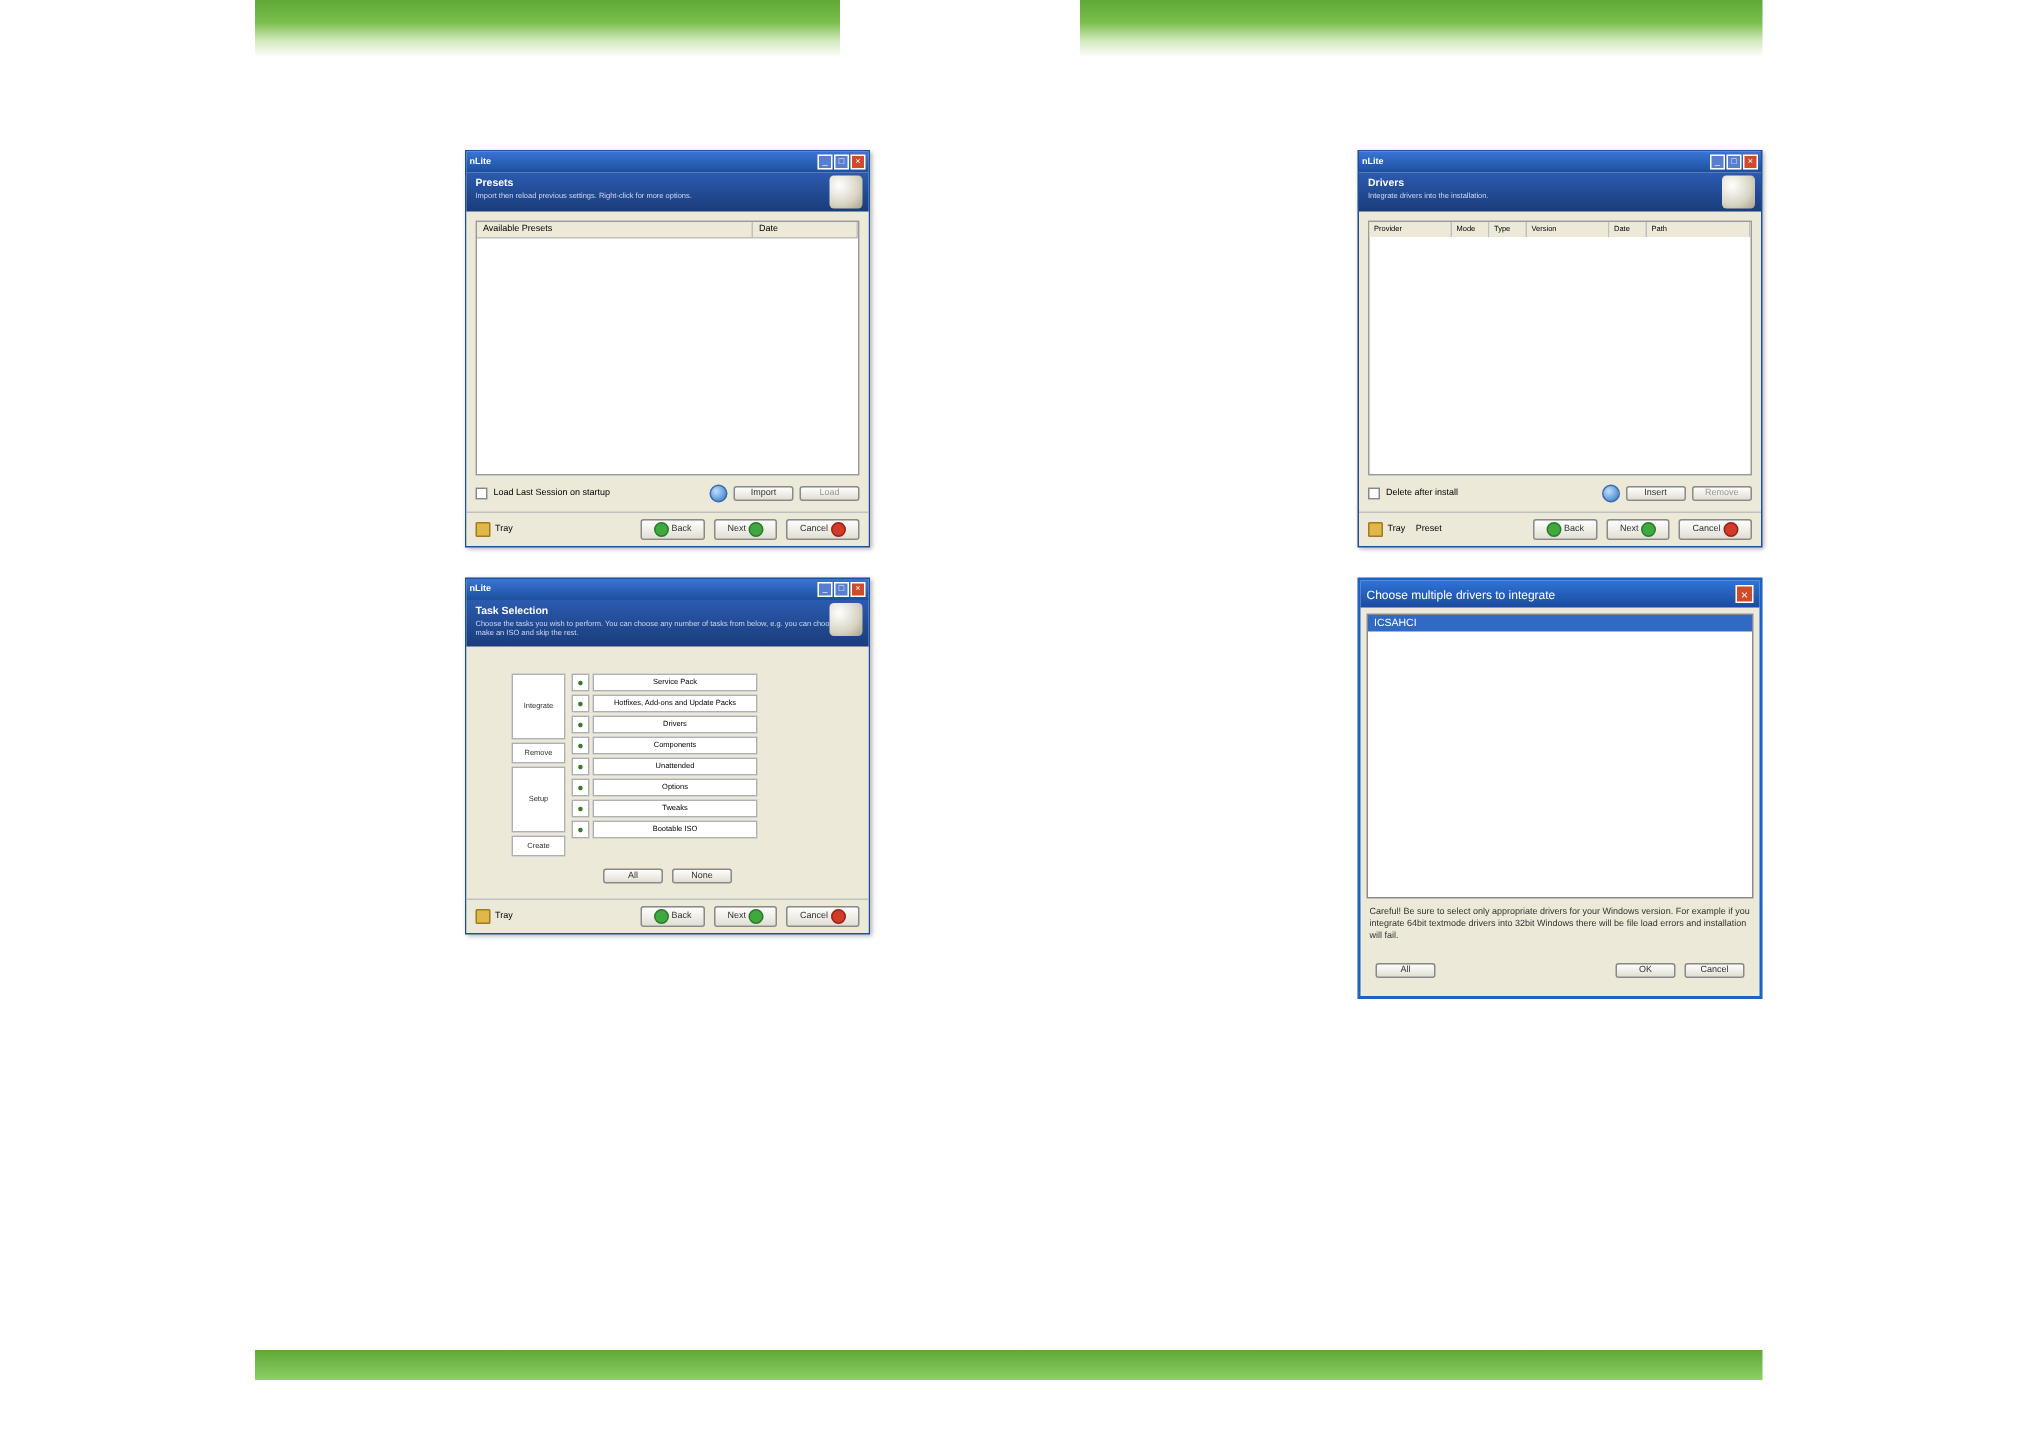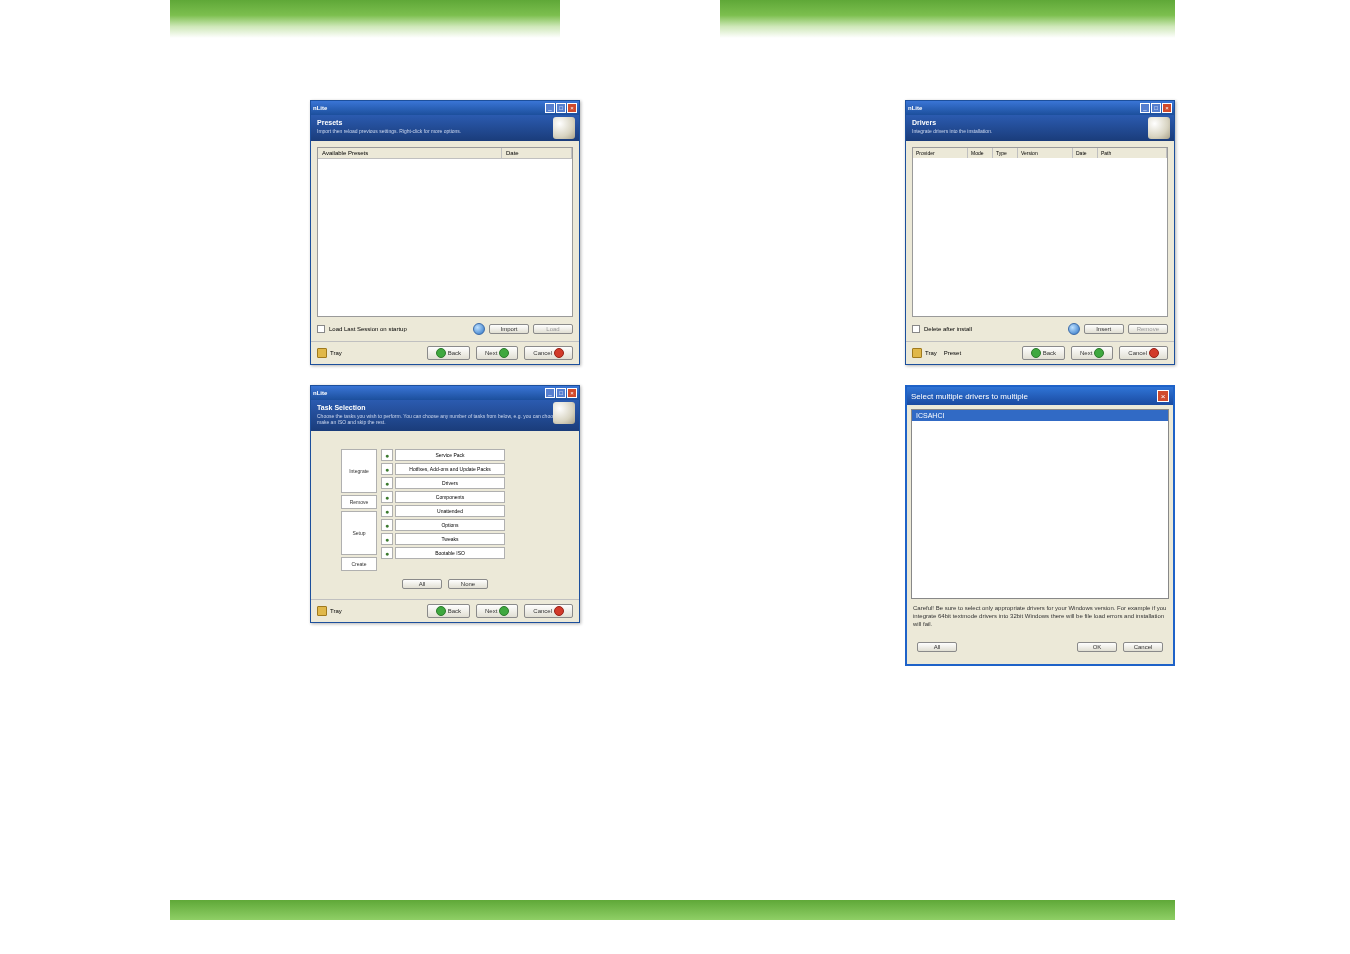--- a/index.html
+++ b/index.html
@@ -323,21 +323,21 @@
           </span>
         <span class="btn nav-btn">
             <span>Cancel</span>
             <span class="cancel-x"></span>
           </span>
       </div>
     </div>
 
     <div class="sel-win">
       <div class="sel-title">
-        <span>Select multiple drivers to multiple</span>
+        <span>Choose multiple drivers to integrate</span>
         <span class="xbtn">×</span>
       </div>
       <div class="sel-body">
         <div class="file-box">
           <div class="file-head">ICSAHCI</div>
         </div>
         <div class="warn">Careful! Be sure to select only appropriate drivers for your Windows version. For example if you integrate 64bit textmode drivers into 32bit Windows there will be file load errors and installation will fail.</div>
         <div class="sel-btns">
           <span class="btn">All</span>
           <div class="right">

